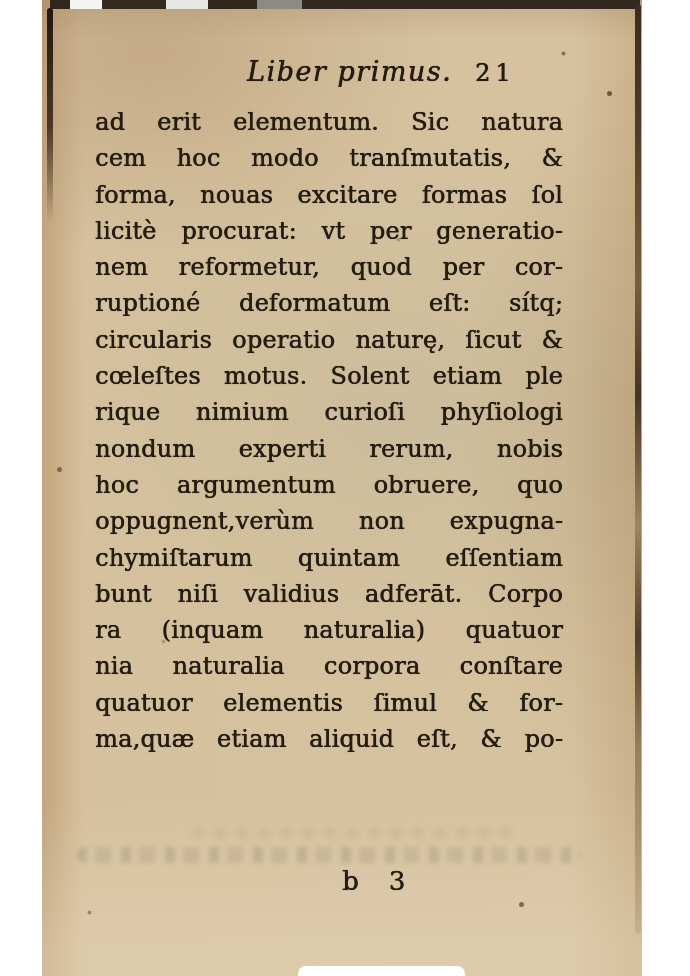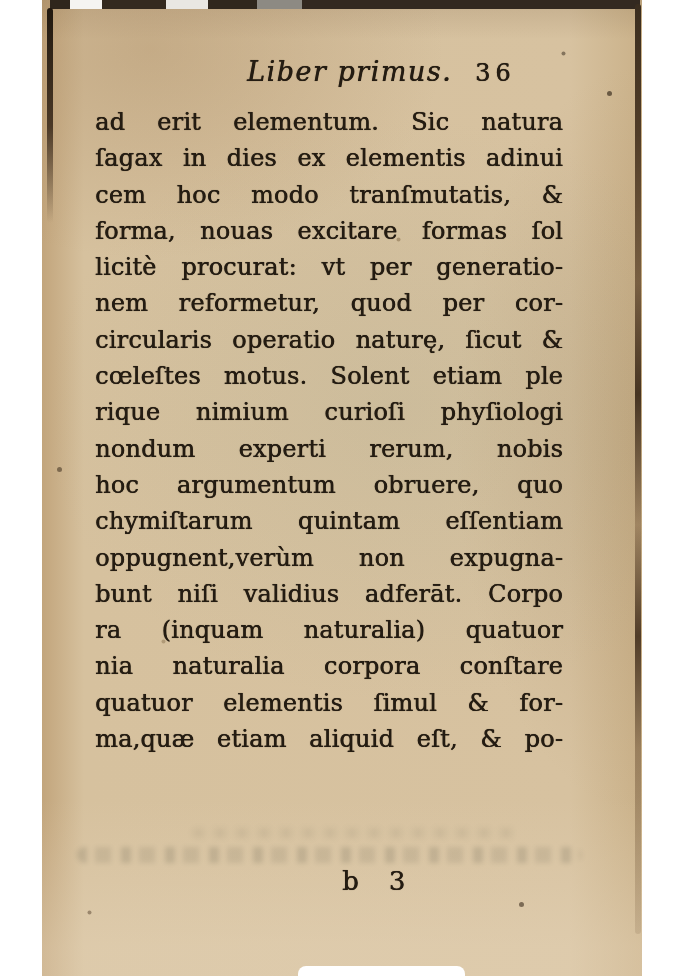--- a/index.html
+++ b/index.html
@@ -124,37 +124,37 @@
 
 <div class="scan">
   <div class="paper">
 
     <div class="top-edge-band"></div>
     <div class="left-edge-line"></div>
     <div class="right-edge-line"></div>
 
     <div class="header">
       <span class="running-title">Liber primus.</span>
-      <span class="page-number">36</span>
+      <span class="page-number">21</span>
     </div>
 
     <div class="textblock">
       <div class="line">ad erit elementum. Sic natura</div>
-      <div class="line">ſagax in dies ex elementis adinui</div>
       <div class="line">cem hoc modo tranſmutatis, &amp;</div>
       <div class="line">forma, nouas excitare formas ſol</div>
       <div class="line">licitè procurat: vt per generatio-</div>
       <div class="line">nem reformetur, quod per cor-</div>
+      <div class="line">ruptioné deformatum eſt: sítq;</div>
       <div class="line">circularis operatio naturę, ſicut &amp;</div>
       <div class="line">cœleſtes motus. Solent etiam ple</div>
       <div class="line">rique nimium curioſi phyſiologi</div>
       <div class="line">nondum experti rerum, nobis</div>
       <div class="line">hoc argumentum obruere, quo</div>
+      <div class="line">oppugnent,verùm non expugna-</div>
       <div class="line">chymiſtarum quintam eſſentiam</div>
-      <div class="line">oppugnent,verùm non expugna-</div>
       <div class="line">bunt niſi validius adferāt. Corpo</div>
       <div class="line">ra (inquam naturalia) quatuor</div>
       <div class="line">nia naturalia corpora conſtare</div>
       <div class="line">quatuor elementis ſimul &amp; for-</div>
       <div class="line">ma,quæ etiam aliquid eſt, &amp; po-</div>
     </div>
 
     <div class="ghost-text-2"></div>
     <div class="ghost-text"></div>
 

